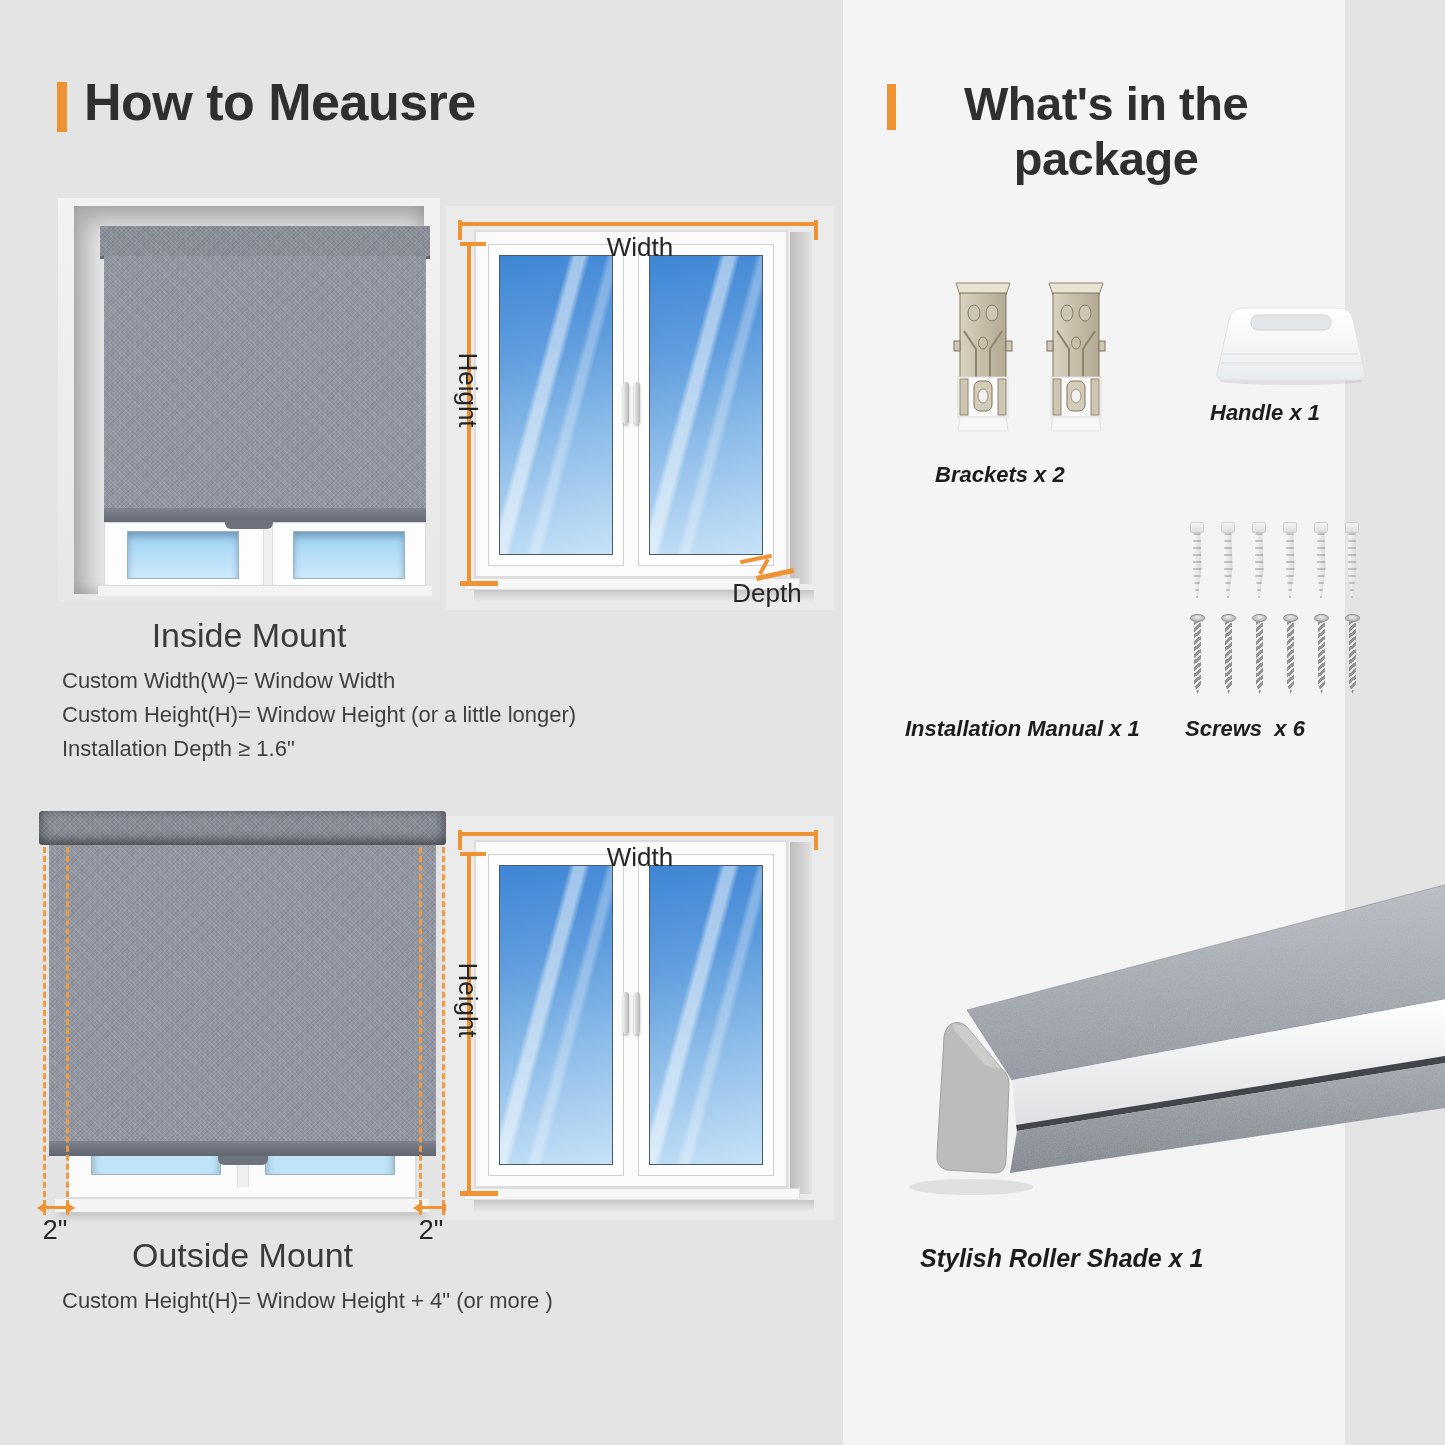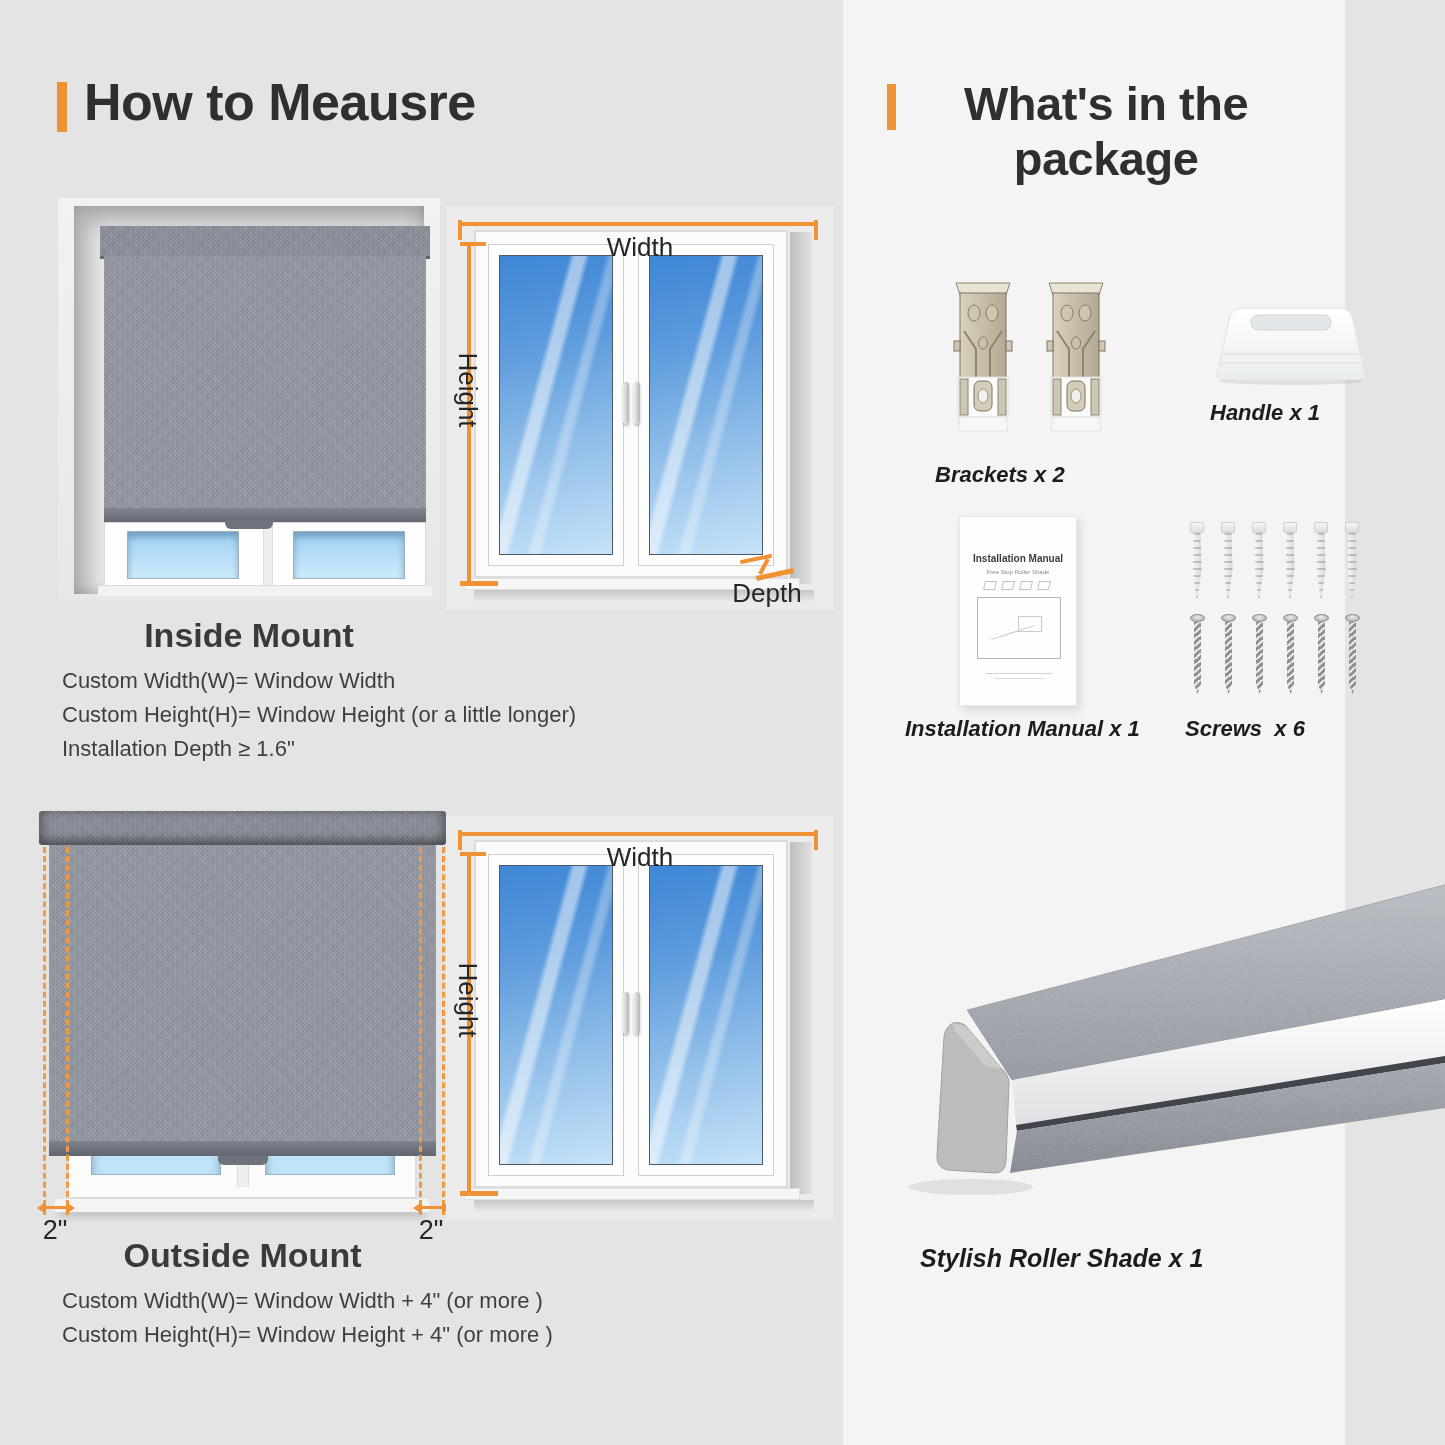--- a/index.html
+++ b/index.html
@@ -89,21 +89,21 @@
   .dash.a{left:8px;} .dash.b{left:31px;} .dash.c{left:384px;} .dash.d{left:407px;}
   .garr{position:absolute;top:411px;height:3px;background:#ef9234;}
   .garr.l{left:9px;width:24px;} .garr.r{left:385px;width:24px;}
   .tri{position:absolute;top:407px;width:0;height:0;border-top:6px solid transparent;border-bottom:6px solid transparent;}
   .tri.lo{left:2px;border-right:9px solid #ef9234;}  .tri.li{left:31px;border-left:9px solid #ef9234;}
   .tri.ro{left:378px;border-right:9px solid #ef9234;} .tri.ri{left:407px;border-left:9px solid #ef9234;}
   .gaplab{position:absolute;top:420px;width:44px;text-align:center;font-size:27px;color:#262626;}
   .gaplab.l{left:-2px;} .gaplab.r{left:374px;}
 
   
-  .mount-h{position:absolute;text-align:center;font-size:34px;font-weight:bold;color:#3a3a3a;}
+  .mount-h{position:absolute;text-align:center;font-size:34px;font-weight:normal;color:#3a3a3a;}
   .copy{position:absolute;font-size:22px;color:#3f3f3f;line-height:34px;}
 
   
   .pkg-label{position:absolute;font-size:22px;font-weight:bold;font-style:italic;color:#1c1c1c;white-space:pre;}
   .manual{position:absolute;left:116px;top:516px;width:118px;height:190px;background:#fdfdfd;border:1px solid #e6e6e6;
           box-shadow:3px 4px 9px rgba(0,0,0,.12);box-sizing:border-box;}
   .manual .mt{position:absolute;left:0;top:36px;width:100%;text-align:center;font-size:10px;font-weight:bold;color:#3c3c3c;}
   .manual .ms{position:absolute;left:0;top:52px;width:100%;text-align:center;font-size:6px;color:#888;}
   .manual .sq{position:absolute;left:24px;top:64px;width:70px;height:8px;display:flex;gap:6px;}
   .manual .sq span{width:10px;height:7px;border:1px solid #c2c2c2;transform:skewX(-12deg);}
@@ -240,21 +240,20 @@
       <div class="mline-h">
         <div class="bar"></div>
           <div class="tk t"></div>
           <div class="tk b"></div>
       </div>
       <div class="mlabel-h">Height</div>
     </div>
 
     <div class="mount-h" style="left:35px;top:1236px;width:415px;">Outside Mount</div>
     <div class="copy" style="left:62px;top:1284px;">
-      <div>Custom Width(W)= Window Width + 4" (or more )</div>
       <div>Custom Height(H)= Window Height + 4" (or more )</div>
     </div>
   </div>
 
   <div class="rpanel">
     <div class="tbar" style="left:44px;top:84px;height:46px;width:9px;"></div>
     <div class="stitle r">What's in the package</div>
 
     <svg class="abs" style="left:107px;top:281px;" width="66" height="152" viewBox="0 0 66 152">
       <defs>
@@ -304,36 +303,20 @@
             <stop offset="1" stop-color="#e9ecee"></stop>
         </linearGradient>
       </defs>
       <ellipse cx="84" cy="83" rx="72" ry="4" fill="rgba(0,0,0,0.08)"></ellipse>
       <path d="M 10,76 L 22,22 Q 24,10 36,10 L 132,10 Q 144,10 146,22 L 158,76 Q 159,82 150,82 L 18,82 Q 9,82 10,76 Z" fill="url(#hg1)" stroke="#dfe2e4"></path>
       <rect x="44" y="17" width="80" height="15" rx="7" fill="#e4e7e9" stroke="#cfd3d5"></rect>
       <path d="M 16,56 L 152,56 M 14,65 L 154,65" stroke="#e3e6e8" stroke-width="2" fill="none"></path>
     </svg>
     <div class="pkg-label" style="left:367px;top:400px;width:162px;">Handle x 1</div>
 
-    <div class="manual">
-      <div class="mt">Installation Manual</div>
-      <div class="ms">Free Stop Roller Shade</div>
-      <div class="sq">
-          <span></span>
-          <span></span>
-          <span></span>
-          <span></span>
-        </div>
-      <div class="dia">
-          <i></i>
-          <b></b>
-        </div>
-      <div class="fl1"></div>
-        <div class="fl2"></div>
-    </div>
     <div class="pkg-label" style="left:62px;top:716px;width:230px;">Installation Manual x 1</div>
 
     <div class="hardware">
       <div class="anchor hx0">
           <div class="cap"></div>
           <div class="bd"></div>
         </div>
       <div class="anchor hx1">
           <div class="cap"></div>
           <div class="bd"></div>

